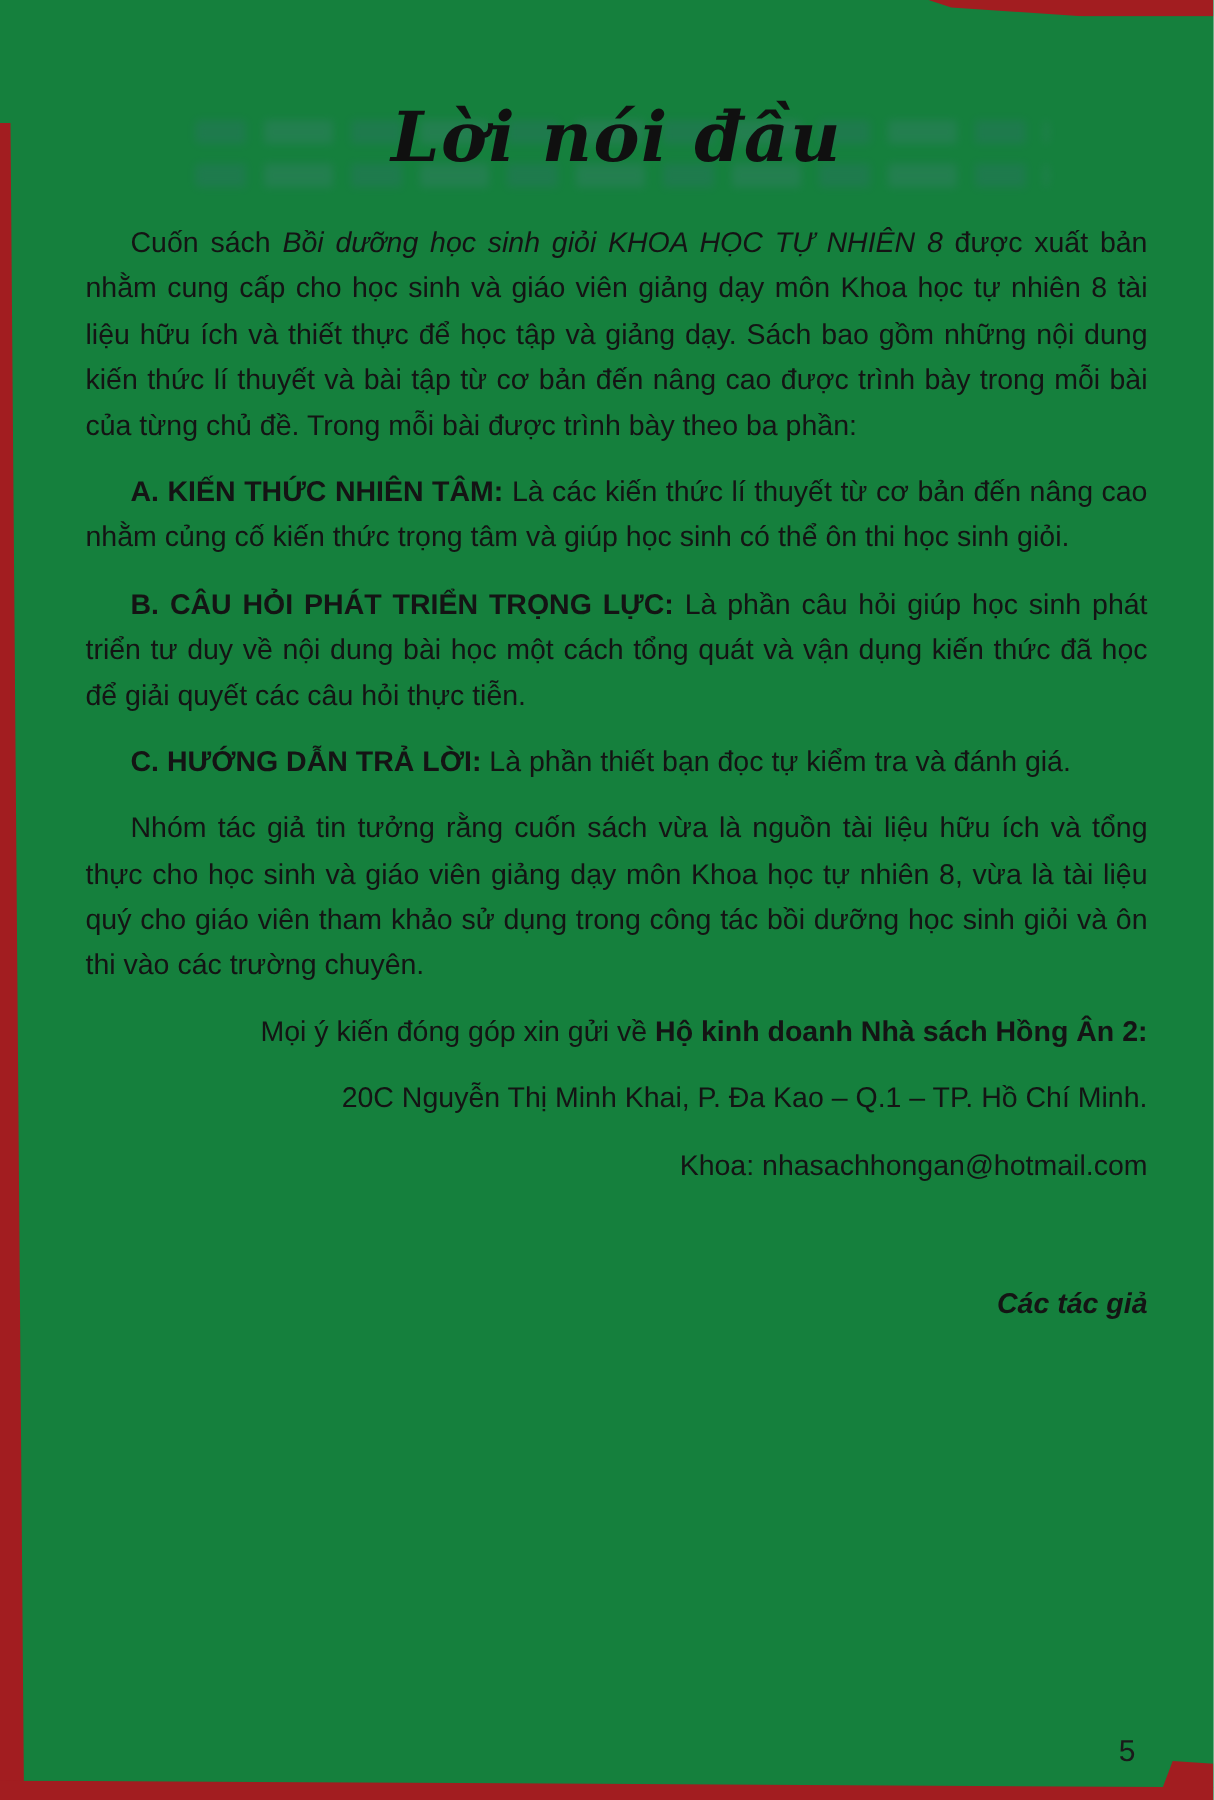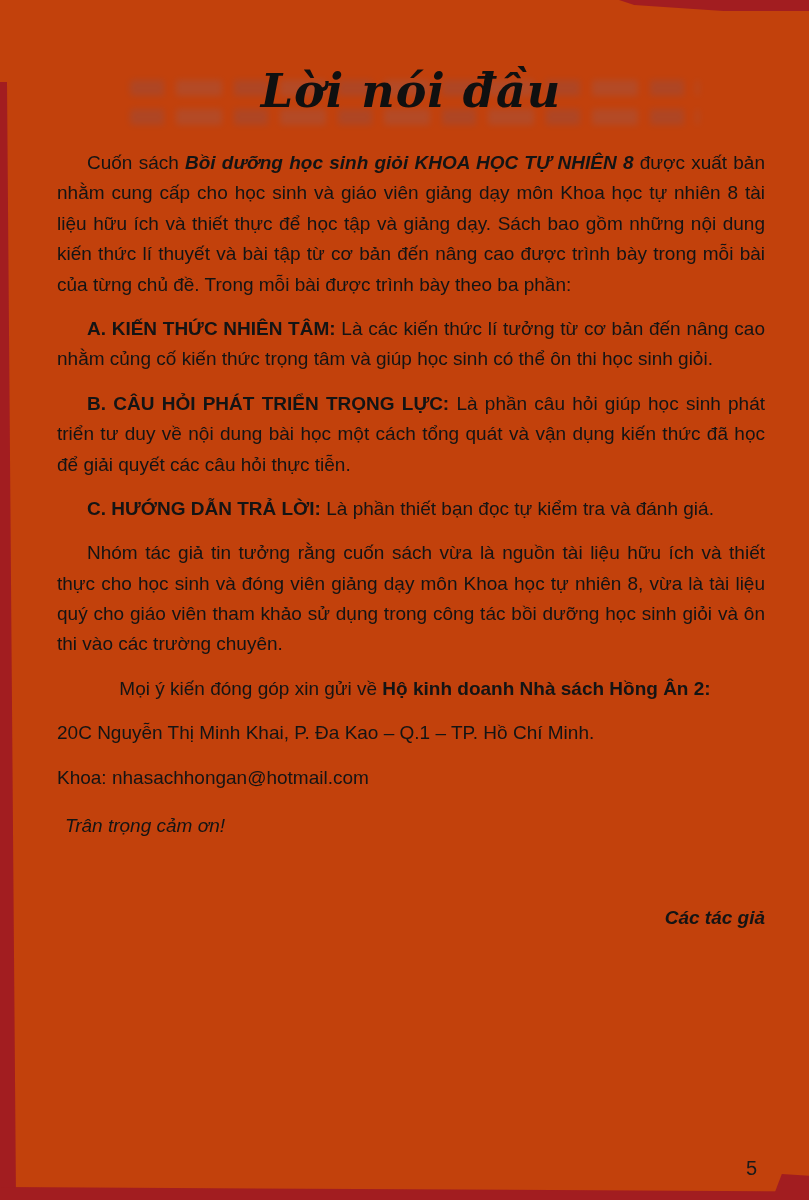--- a/index.html
+++ b/index.html
@@ -6,21 +6,21 @@
   body {
     width: 809px; height: 1200px;
     background: #ffffff;
     font-family: "Liberation Sans", sans-serif;
     color: #141414;
     position: relative;
     overflow: hidden;
   }
   .page {
     position: absolute; inset: 0;
-    background: #c2410c;
+    background: #15803d;
   }
   
   .edge { position: absolute; background: #a21d20; }
   .edge-left {
     left: 0; top: 82px; bottom: 0; width: 16px;
     clip-path: polygon(0 0, 7px 0, 14px 78%, 16px 100%, 0 100%);
   }
   .edge-bottom {
     left: 0; right: 0; bottom: 0; height: 13px;
     clip-path: polygon(0 0, 100% 35%, 100% 100%, 0 100%);
@@ -57,24 +57,24 @@
     margin: 8px 0 30px 0;
     color: #101010;
   }
   p {
     font-size: 19px;
     line-height: 1.6;
     text-align: justify;
     margin: 0 0 14px 0;
     text-indent: 30px;
   }
-  .bi { font-weight: bold; font-style: italic; }
+  .bi { font-weight: normal; font-style: italic; }
   .bd { font-weight: bold; }
-  .center { text-align: left; text-indent: 0; }
-  .no-indent { text-indent: 8px; text-align: center; }
+  .center { text-align: right; text-indent: 0; }
+  .no-indent { text-indent: 8px; text-align: right; }
   .thanks { font-style: italic; text-indent: 8px; text-align: left; margin-top: 18px; }
   .authors {
     text-align: right; font-weight: bold; font-style: italic;
     text-indent: 0; margin-top: 62px;
   }
   .pagenum {
     position: absolute; right: 52px; bottom: 20px;
     font-size: 20px; color: #1a1a1a;
   }
 </style>
@@ -92,36 +92,35 @@
     <div class="g-line"></div>
     <div class="g-line"></div>
   </div>
 
   <div class="content">
 
     <div class="title">Lời nói đầu</div>
 
     <p><span>Cuốn sách </span><span class="bi">Bồi dưỡng học sinh giỏi KHOA HỌC TỰ NHIÊN 8</span><span> được xuất bản nhằm cung cấp cho học sinh và giáo viên giảng dạy môn Khoa học tự nhiên 8 tài liệu hữu ích và thiết thực để học tập và giảng dạy. Sách bao gồm những nội dung kiến thức lí thuyết và bài tập từ cơ bản đến nâng cao được trình bày trong mỗi bài của từng chủ đề. Trong mỗi bài được trình bày theo ba phần:</span></p>
 
-    <p><span class="bd">A. KIẾN THỨC NHIÊN TÂM:</span><span> Là các kiến thức lí tưởng từ cơ bản đến nâng cao nhằm củng cố kiến thức trọng tâm và giúp học sinh có thể ôn thi học sinh giỏi.</span></p>
+    <p><span class="bd">A. KIẾN THỨC NHIÊN TÂM:</span><span> Là các kiến thức lí thuyết từ cơ bản đến nâng cao nhằm củng cố kiến thức trọng tâm và giúp học sinh có thể ôn thi học sinh giỏi.</span></p>
 
     <p><span class="bd">B. CÂU HỎI PHÁT TRIỂN TRỌNG LỰC:</span><span> Là phần câu hỏi giúp học sinh phát triển tư duy về nội dung bài học một cách tổng quát và vận dụng kiến thức đã học để giải quyết các câu hỏi thực tiễn.</span></p>
 
     <p><span class="bd">C. HƯỚNG DẪN TRẢ LỜI:</span><span> Là phần thiết bạn đọc tự kiểm tra và đánh giá.</span></p>
 
-    <p>Nhóm tác giả tin tưởng rằng cuốn sách vừa là nguồn tài liệu hữu ích và thiết thực cho học sinh và đóng viên giảng dạy môn Khoa học tự nhiên 8, vừa là tài liệu quý cho giáo viên tham khảo sử dụng trong công tác bồi dưỡng học sinh giỏi và ôn thi vào các trường chuyên.</p>
+    <p>Nhóm tác giả tin tưởng rằng cuốn sách vừa là nguồn tài liệu hữu ích và tổng thực cho học sinh và giáo viên giảng dạy môn Khoa học tự nhiên 8, vừa là tài liệu quý cho giáo viên tham khảo sử dụng trong công tác bồi dưỡng học sinh giỏi và ôn thi vào các trường chuyên.</p>
 
 
     <p class="no-indent"><span>Mọi ý kiến đóng góp xin gửi về </span><span class="bd">Hộ kinh doanh Nhà sách Hồng Ân 2:</span></p>
 
     <p class="center">20C Nguyễn Thị Minh Khai, P. Đa Kao – Q.1 – TP. Hồ Chí Minh.</p>
 
     <p class="center">Khoa: nhasachhongan@hotmail.com</p>
 
-    <p class="thanks">Trân trọng cảm ơn!</p>
 
     <p class="authors">Các tác giả</p>
 
   </div>
 
   <div class="pagenum">5</div>
 
 </div>
 
 </body></html>

